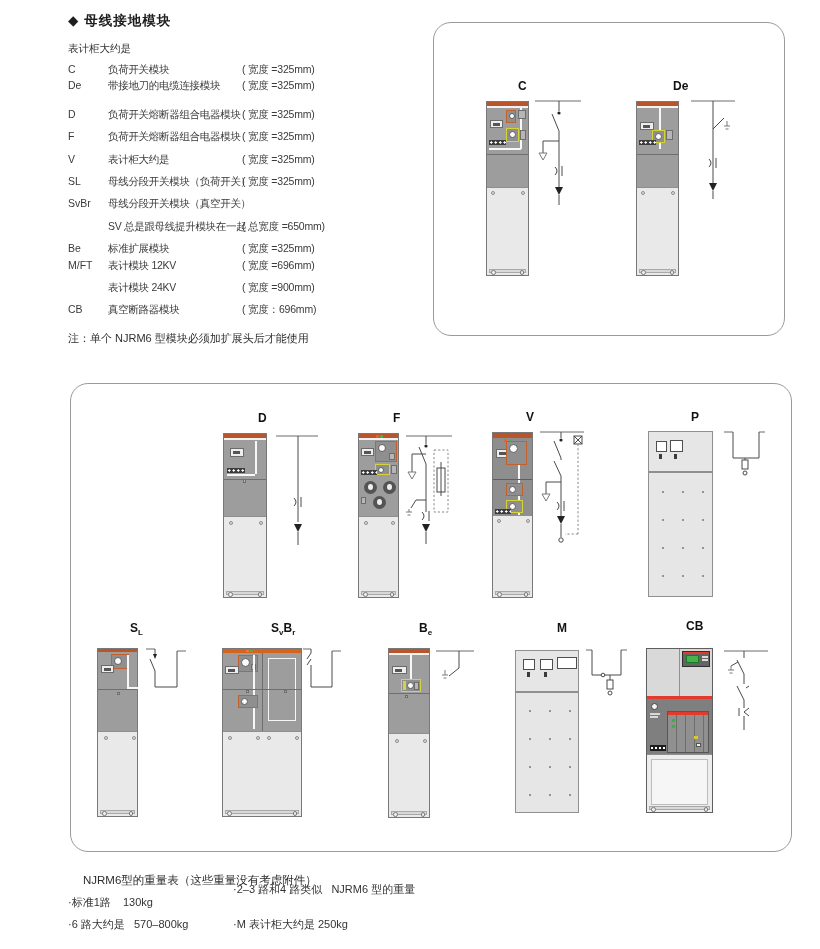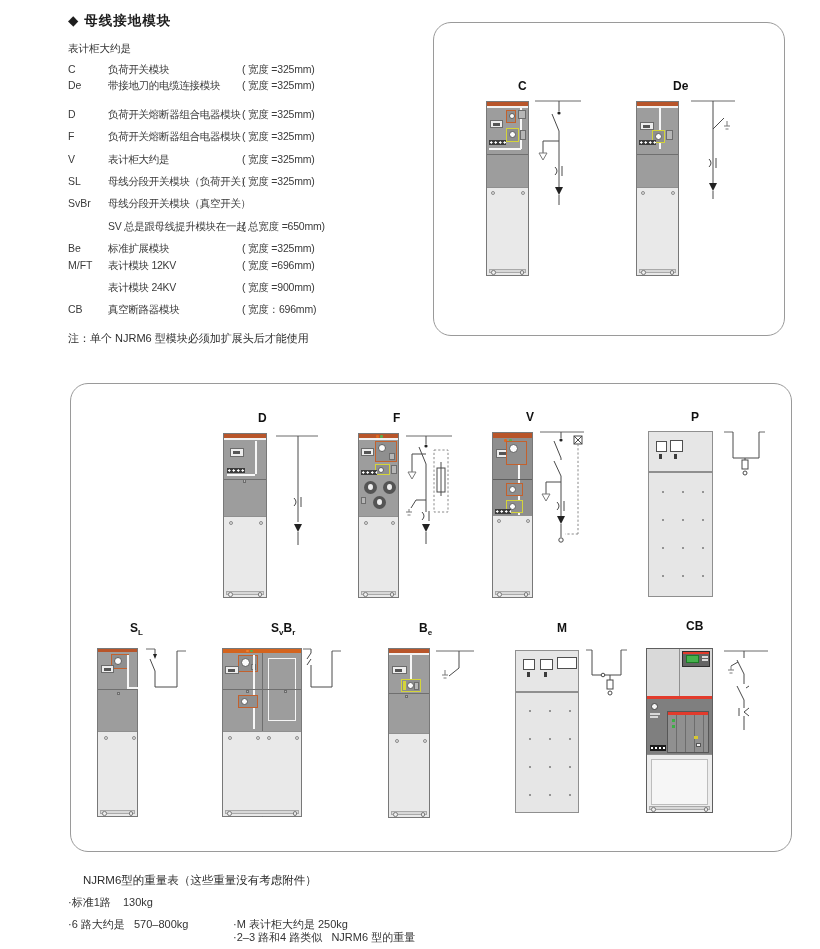--- a/index.html
+++ b/index.html
@@ -423,15 +423,15 @@
   <path d="M26,56 L19,42"></path>
   <path d="M28,44 L31,42"></path>
   <path d="M26,56 V64"></path>
   <path d="M21,64 V72"></path>
   <path d="M31,64 L26,68 L31,72"></path>
   <path d="M26,72 V86"></path>
 </svg>
 
 <div class="abs w-title">NJRM6型的重量表（这些重量没有考虑附件）</div>
 <div class="abs w-item" style="left:68px;top:895px;">·标准1路    130kg</div>
-<div class="abs w-item" style="left:233px;top:930px;text-align:center;">·2–3 路和4 路类似   NJRM6 型的重量</div>
+<div class="abs w-item" style="left:233px;top:882px;text-align:center;">·2–3 路和4 路类似   NJRM6 型的重量</div>
 <div class="abs w-item" style="left:68px;top:917px;">·6 路大约是   570–800kg</div>
 <div class="abs w-item" style="left:233px;top:917px;">·M 表计柜大约是 250kg</div>
 
 </body></html>

